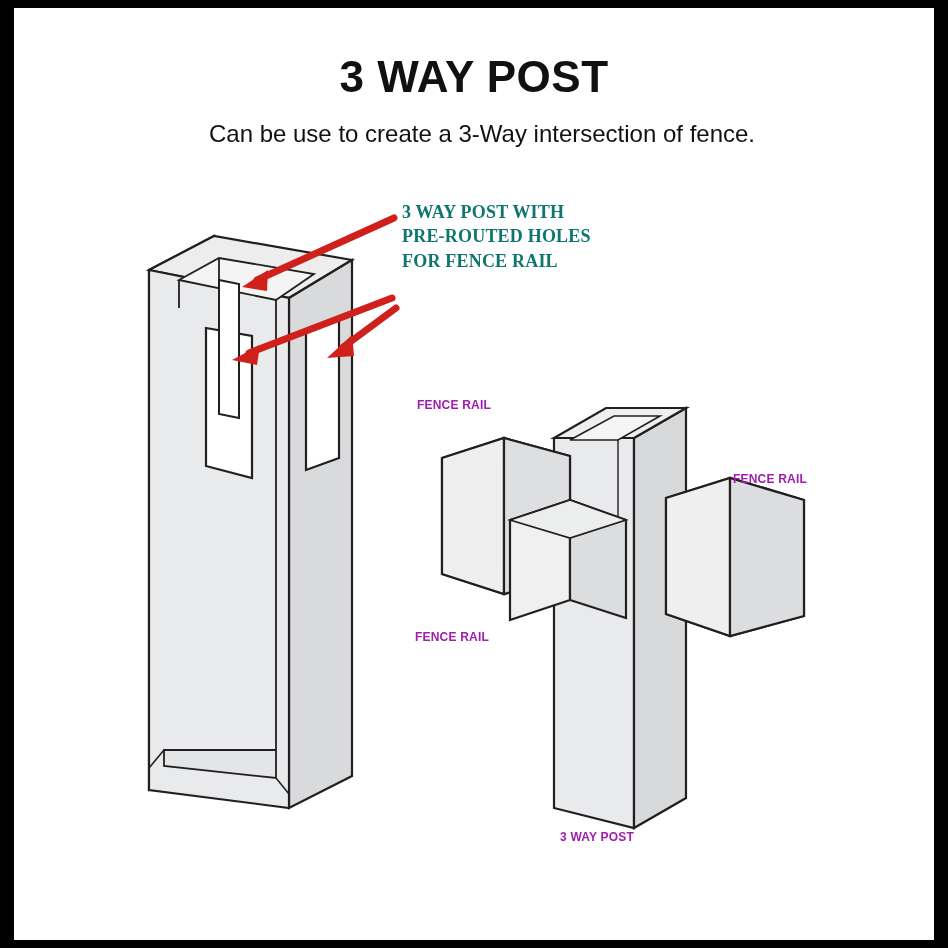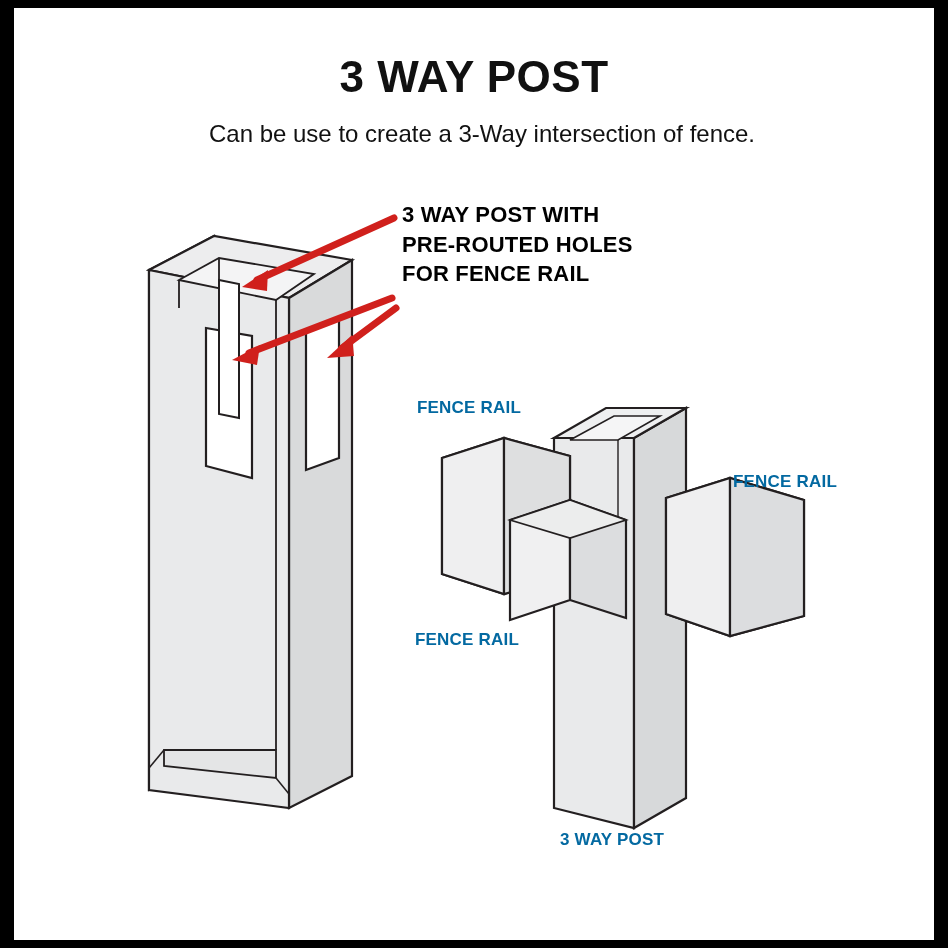--- a/index.html
+++ b/index.html
@@ -42,32 +42,33 @@
     position: absolute;
     left: 8px;
     top: 112px;
     width: 920px;
     text-align: center;
     font-size: 24px;
     color: #111111;
   }
   .callout {
     position: absolute;
-    font-size: 22px;
+    font-size: 18px;
     font-weight: bold;
-    color: #000000;
+    color: #0f766e;
     line-height: 1.35;
     letter-spacing: 0.2px;
     white-space: pre-line;
+    font-family: Liberation Serif, serif;
   }
   .lbl {
     position: absolute;
-    font-size: 17px;
+    font-size: 12px;
     font-weight: bold;
-    color: #0369a1;
+    color: #a21caf;
     letter-spacing: 0.2px;
   }
   svg.art {
     position: absolute;
     left: 0;
     top: 0;
     width: 920px;
     height: 932px;
   }
 </style>

